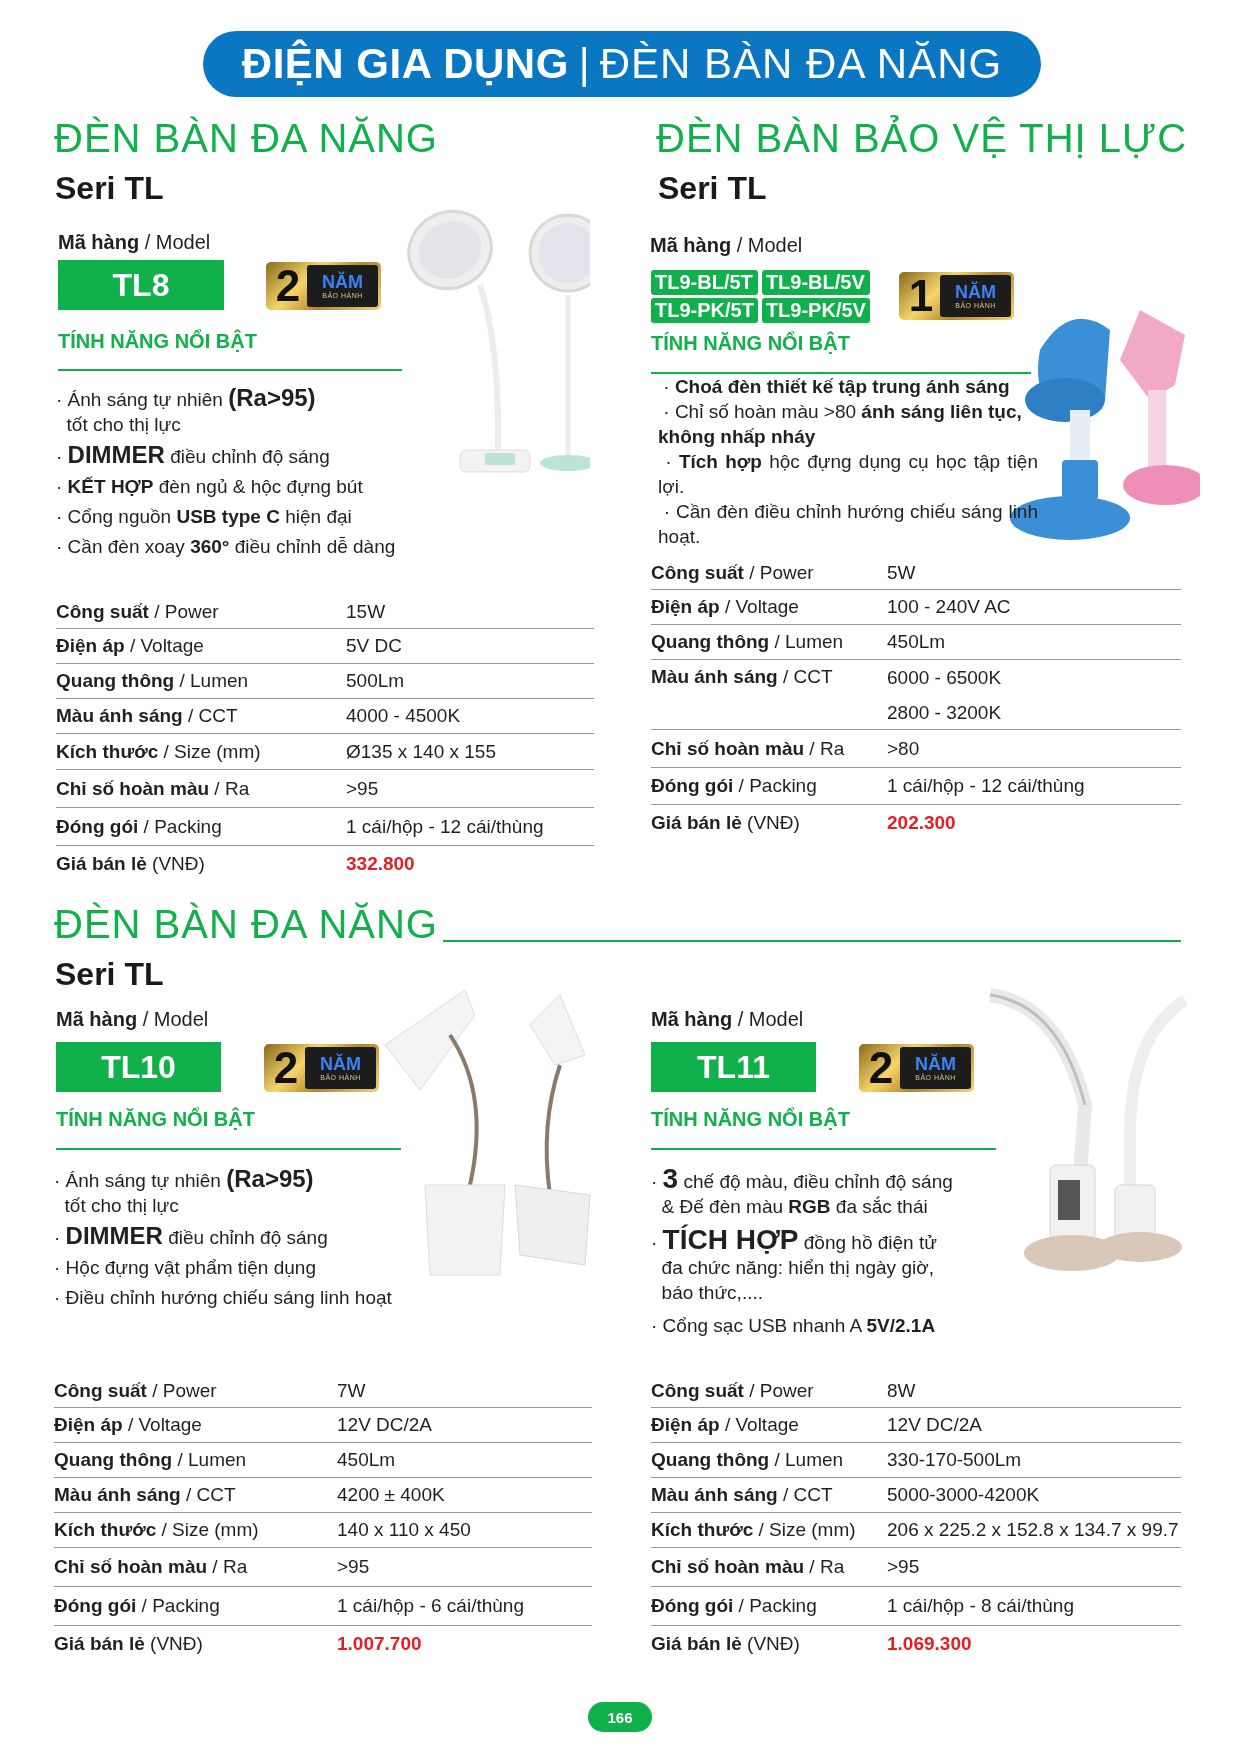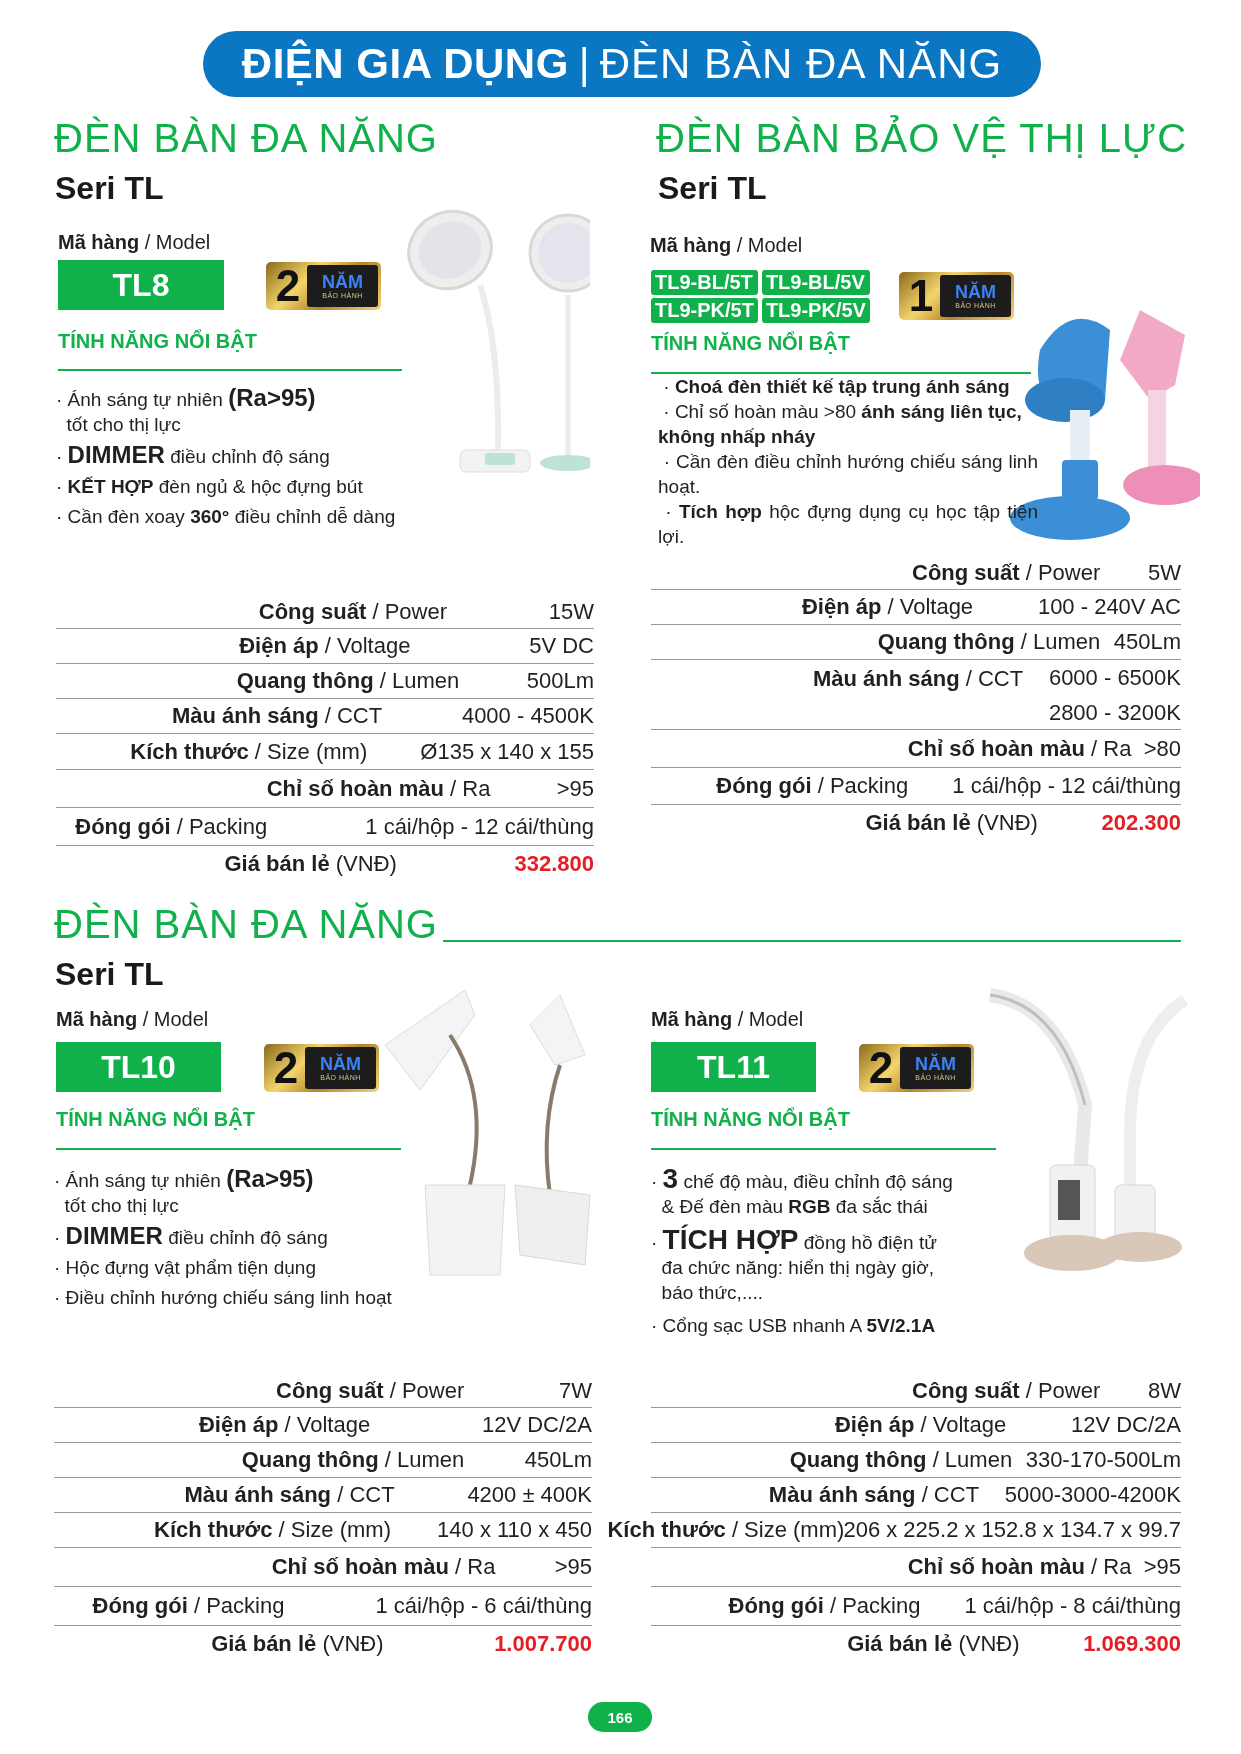--- a/index.html
+++ b/index.html
@@ -48,21 +48,21 @@
   .features { position: absolute; font-size: 19px; line-height: 25px; color: #231f20; }
   .features .item { margin-bottom: 5px; }
   .features b { font-weight: 700; }
   .features .big { font-size: 24px; font-weight: 700; }
   .features .huge { font-size: 28px; font-weight: 700; }
   .features.tight .item { margin-bottom: 0; }
   .features.just { text-align: justify; }
 
   
   .spec { position: absolute; }
-  .spec .row { display: flex; align-items: center; border-bottom: 1.5px solid #9a9a9a; font-size: 22px; justify-content: flex-end; }
+  .spec .row { display: flex; align-items: center; border-bottom: 1.5px solid #9a9a9a; font-size: 19px; }
   .spec .row.nob { border-bottom: none; }
   .spec .k { white-space: nowrap; }
   .spec .k b { font-weight: 700; }
   .spec .v { white-space: nowrap; }
   .spec .price { color: #e31e24; font-weight: 700; }
 
   .divider-line { position: absolute; height: 2px; background: #10b04a; }
 
   .page-pill { position: absolute; left: 588px; top: 1702px; width: 64px; height: 30px; background: #10b04a; color: #fff; border-radius: 15px; font-size: 15px; font-weight: 700; display: flex; align-items: center; justify-content: center; }
 
@@ -90,20 +90,21 @@
         <span class="bh">BẢO HÀNH</span>
       </div>
   </div>
   <div class="feat-title" style="left:58px; top:330px;">TÍNH NĂNG NỔI BẬT</div>
   <div class="feat-line" style="left:58px; top:369px; width:344px;"></div>
 
   <div class="features" style="left:56px; top:385px; width:420px;">
     <div class="item">· <span>Ánh sáng tự nhiên </span><span class="big">(Ra&gt;95)</span><br>&nbsp;&nbsp;<span>tốt cho thị lực</span></div>
     <div class="item">· <span class="big">DIMMER</span><span> điều chỉnh độ sáng</span></div>
     <div class="item">· <b>KẾT HỢP</b><span> đèn ngủ &amp; hộc đựng bút</span></div>
+    <div class="item">· <span>Cổng nguồn </span><b>USB type C</b><span> hiện đại</span></div>
     <div class="item">· <span>Cần đèn xoay </span><b>360°</b><span> điều chỉnh dễ dàng</span></div>
   </div>
 
   <svg class="img-area" style="left:390px; top:205px;" width="200" height="270">
     <ellipse cx="60" cy="45" rx="42" ry="38" fill="#eeeeee" stroke="#d8d8d8" stroke-width="3" transform="rotate(-25 60 45)"></ellipse>
     <ellipse cx="60" cy="45" rx="32" ry="28" fill="#e3e4ea" transform="rotate(-25 60 45)"></ellipse>
     <path d="M90 80 Q110 140 108 250" stroke="#ececec" stroke-width="6" fill="none"></path>
     <rect x="70" y="245" width="70" height="22" rx="6" fill="#f2f2f2" stroke="#ddd"></rect>
     <rect x="95" y="248" width="30" height="12" rx="3" fill="#bde3d8"></rect>
     <circle cx="178" cy="48" r="38" fill="#eeeeee" stroke="#d8d8d8" stroke-width="3"></circle>
@@ -175,22 +176,22 @@
     <path d="M30 60 Q60 10 100 40 L95 110 L60 125 Q20 115 30 60 Z" fill="#3a8fd6"></path>
     <ellipse cx="55" cy="110" rx="40" ry="22" fill="#2e7fc4"></ellipse>
     <rect x="60" y="120" width="20" height="90" fill="#e8eef5"></rect>
     <rect x="52" y="170" width="36" height="40" rx="4" fill="#3a8fd6"></rect>
     <ellipse cx="60" cy="228" rx="60" ry="22" fill="#3a8fd6"></ellipse>
   </svg>
 
   <div class="features tight" style="left:658px; top:374px; width:380px;">
     <div class="item">&nbsp;· <b>Choá đèn thiết kế tập trung ánh sáng</b></div>
     <div class="item">&nbsp;· <span>Chỉ số hoàn màu &gt;80 </span><b>ánh sáng liên tục, không nhấp nháy</b></div>
+    <div class="item features just" style="position:static;">&nbsp;· <b>Tích hợp</b><span> hộc đựng dụng cụ học tập tiện lợi.</span></div>
     <div class="item features just" style="position:static;">&nbsp;· <span>Cần đèn điều chỉnh hướng chiếu sáng linh hoạt.</span></div>
-    <div class="item features just" style="position:static;">&nbsp;· <b>Tích hợp</b><span> hộc đựng dụng cụ học tập tiện lợi.</span></div>
   </div>
 
   <div class="spec" style="left:651px; top:556px; width:530px;">
     <div class="row" style="height:34px;">
         <div class="k" style="width:236px;"><b>Công suất</b><span> / Power</span></div>
         <div class="v">5W</div>
       </div>
     <div class="row" style="height:35px;">
         <div class="k" style="width:236px;"><b>Điện áp</b><span> / Voltage</span></div>
         <div class="v">100 - 240V AC</div>

